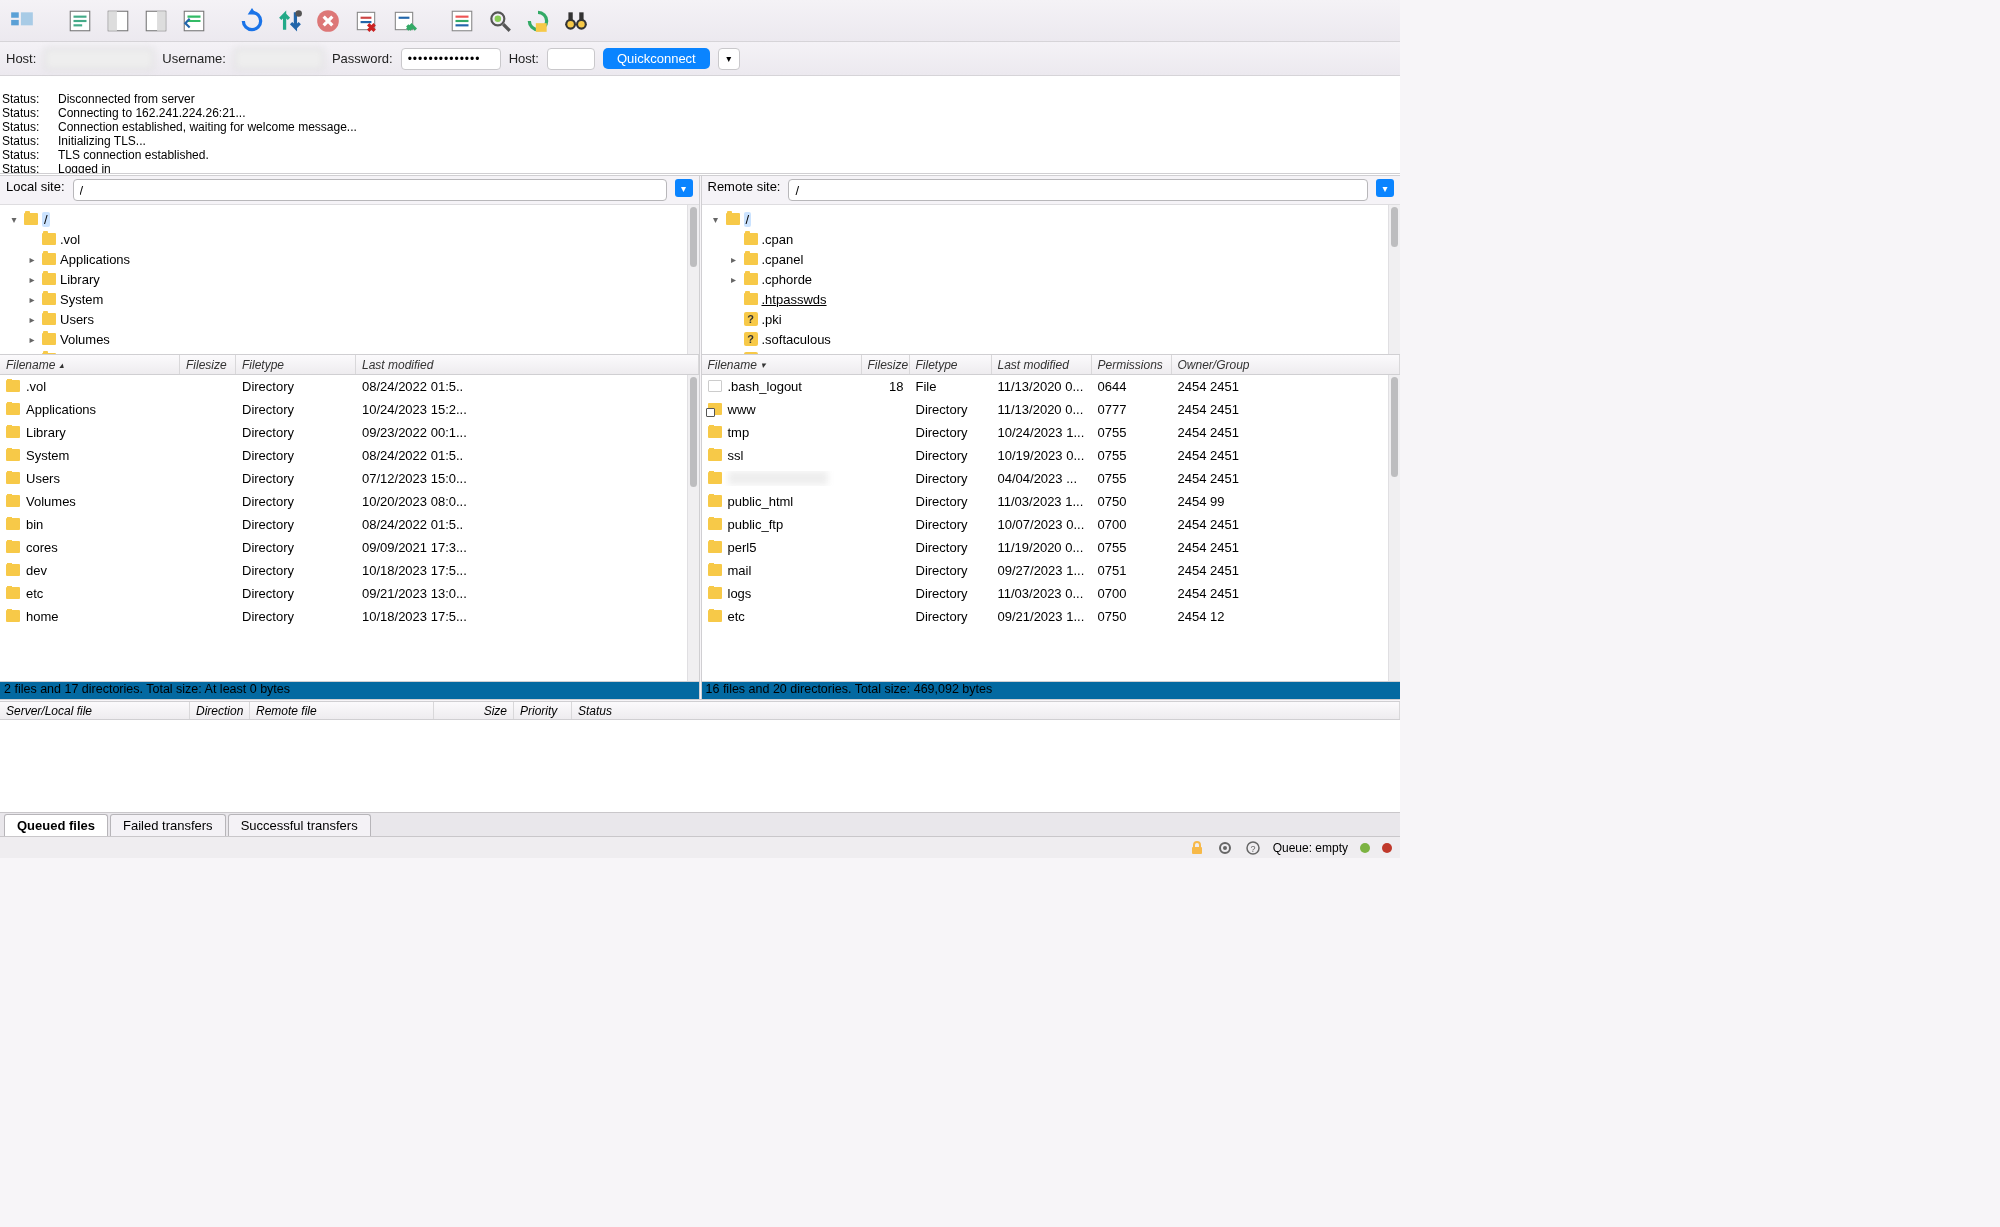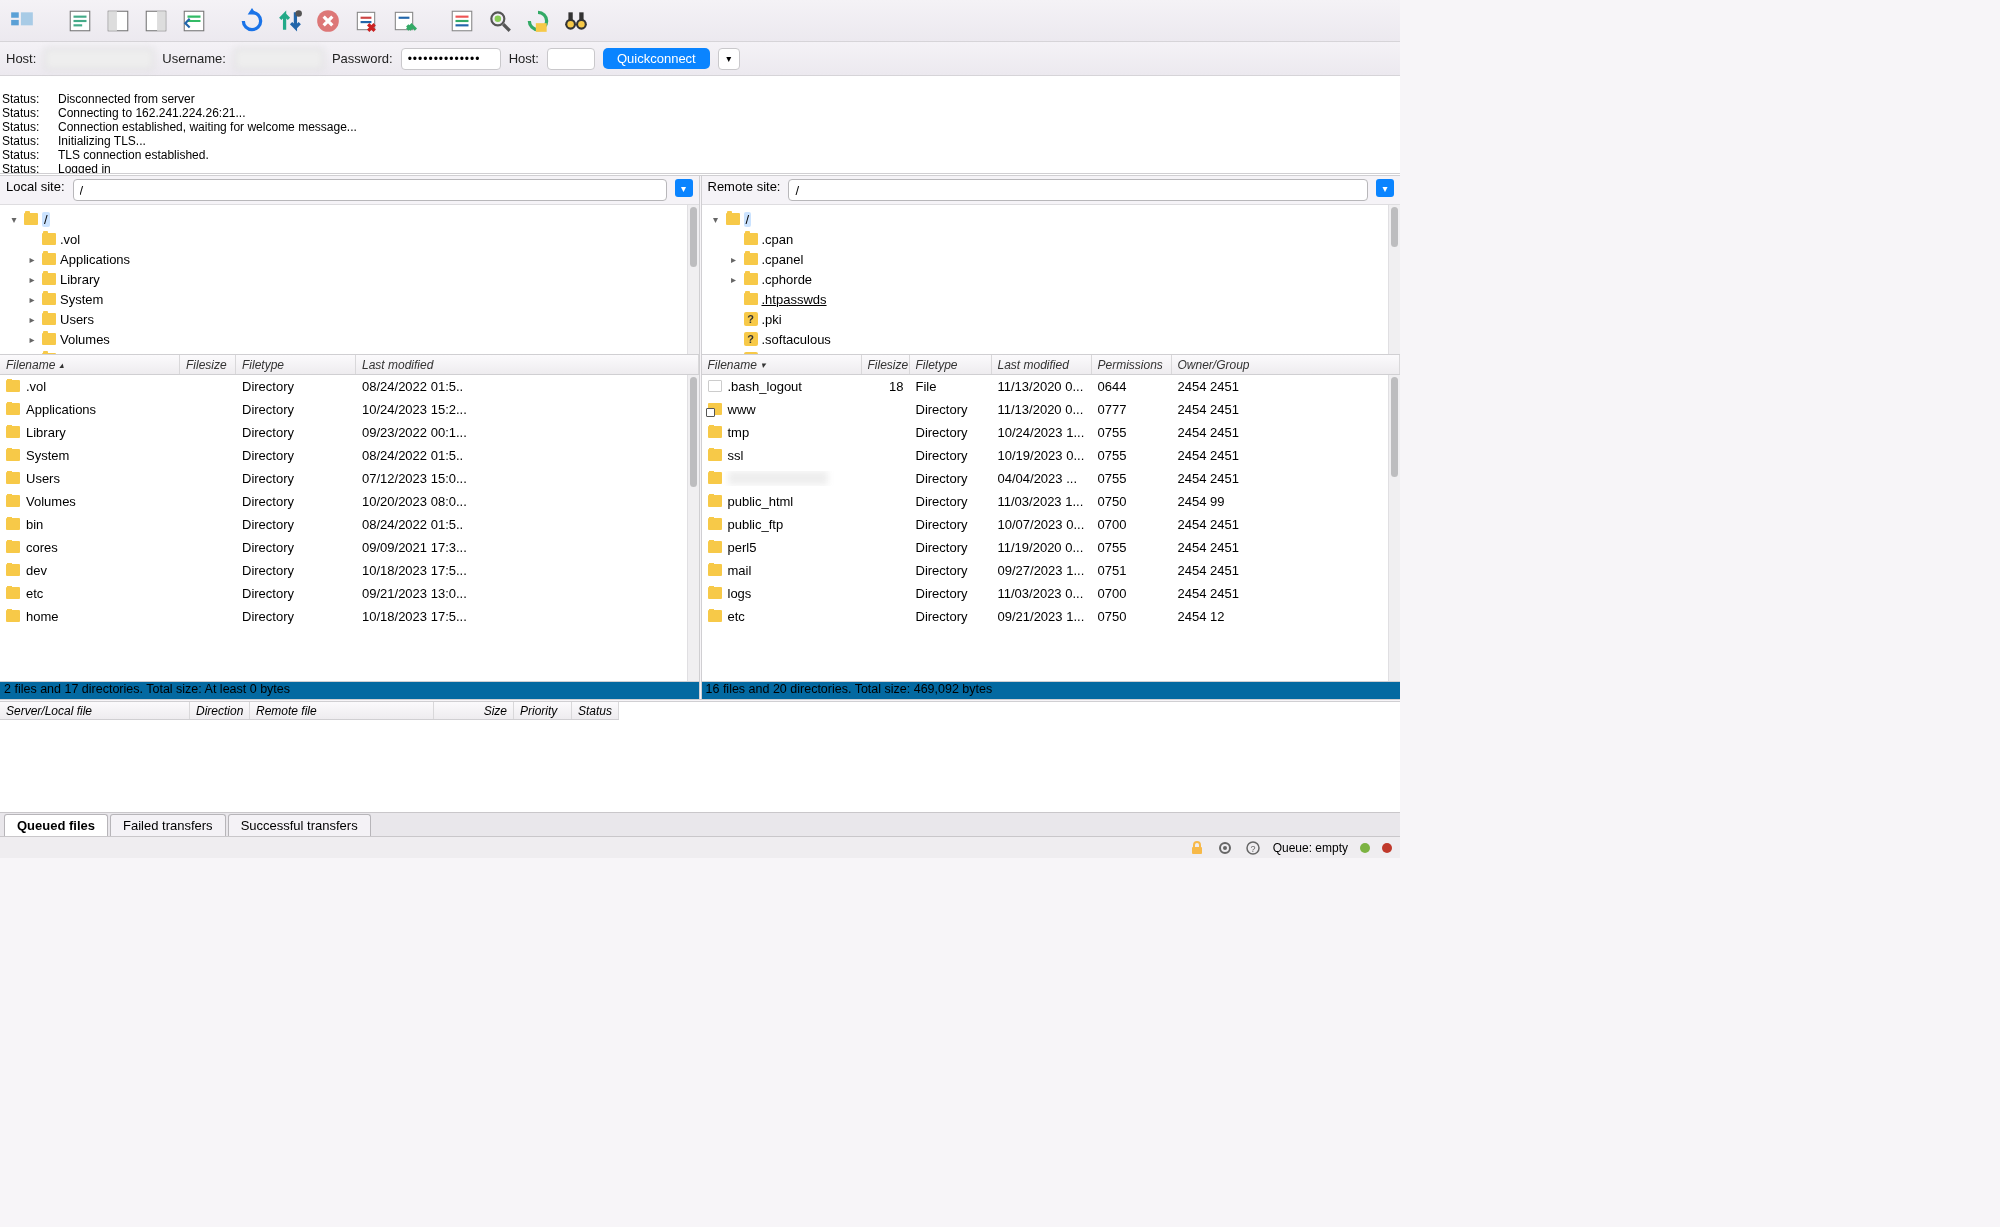--- a/index.html
+++ b/index.html
@@ -68,21 +68,21 @@
   .sort-ind { font-size:9px; margin-left:4px;}
 
   .summary { border-top:1px solid #d0cfd2; background:#0369a1; font-size:12.5px; padding:0 4px; height:18px;}
 
   
   .lc-name{width:180px} .lc-size{width:56px;text-align:right} .lc-type{width:120px} .lc-mod{flex:1}
   
   .rc-name{width:160px} .rc-size{width:48px;text-align:right} .rc-type{width:82px} .rc-mod{width:100px} .rc-perm{width:80px} .rc-owner{flex:1}
 
   
-  .queue-wrap { height:110px; display:flex; flex-direction:row; background:#fff;}
+  .queue-wrap { height:110px; display:flex; flex-direction:column; background:#fff;}
   .q-hdr { display:flex; border-bottom:1px solid #d0cfd2; background:linear-gradient(#fbfafc,#eeecef); height:18px; font-size:12px;}
   .q-hdr .hdr-cell { border-right:1px solid #d9d8da;}
   .qc-server{width:190px} .qc-dir{width:60px} .qc-remote{width:184px} .qc-sizec{width:80px;justify-content:flex-end} .qc-pri{width:58px} .qc-stat{flex:1}
 
   
   .tabs-bar { display:flex; border-top:1px solid #c9c7ca; background:#e9e7eb; height:24px; align-items:flex-end; padding-left:4px;}
   .tab { border:1px solid #b7b5b9; border-bottom:none; background:#f4f2f6; padding:3px 12px; font-size:13px; margin-right:2px; border-radius:3px 3px 0 0; cursor:pointer;}
   .tab.active { background:#fff; font-weight:600;}
 
   

